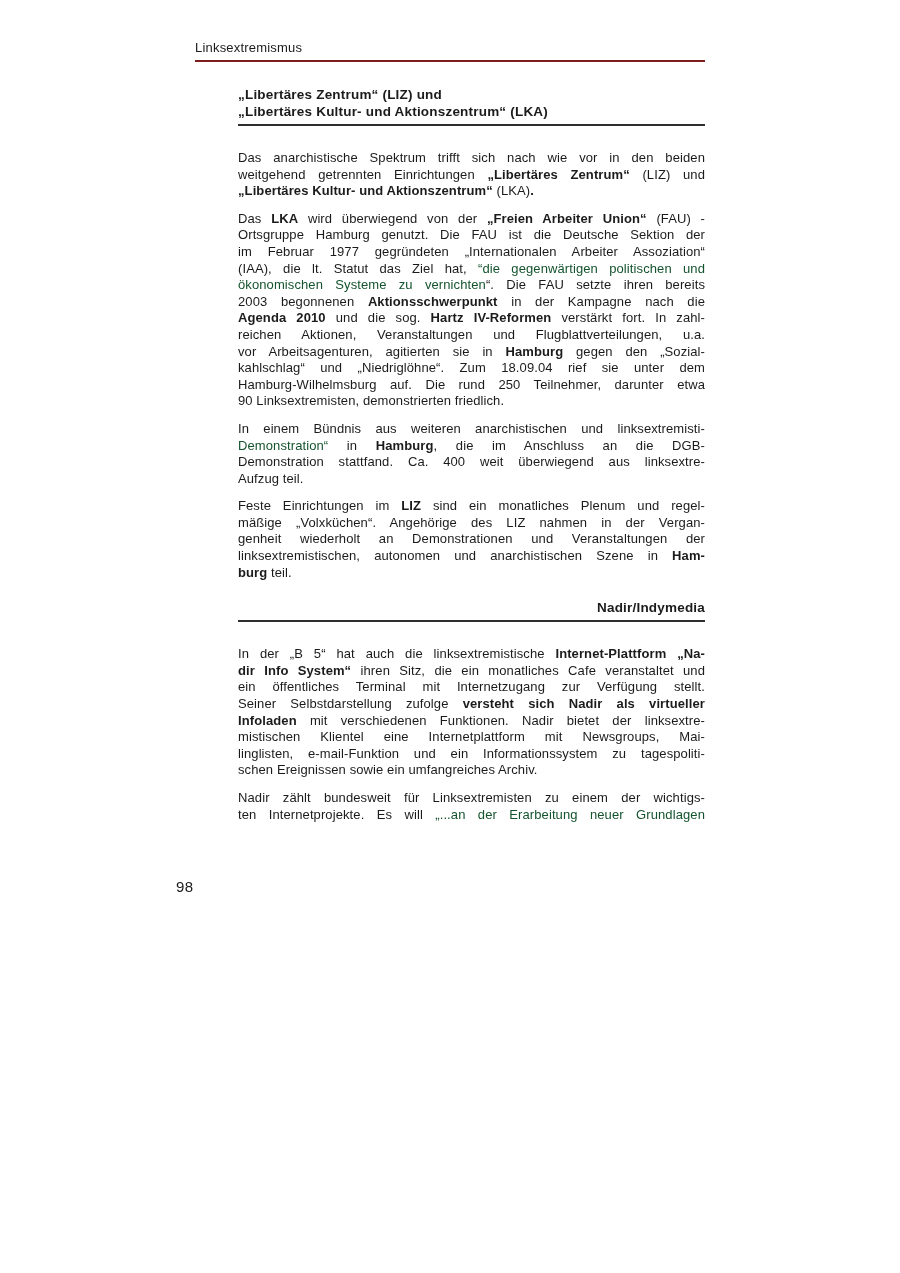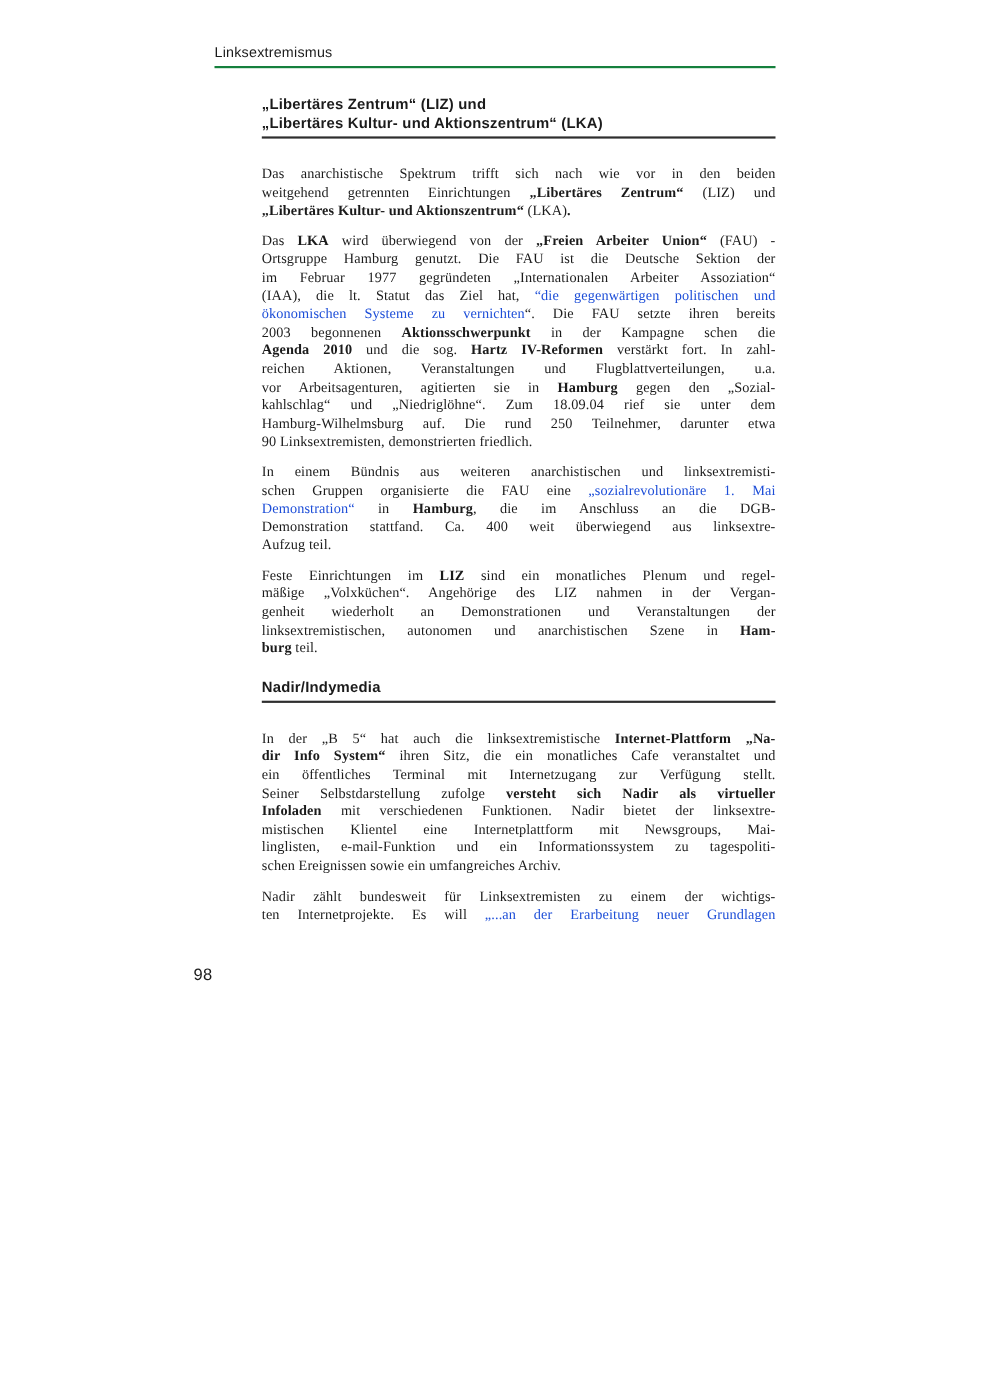--- a/index.html
+++ b/index.html
@@ -22,21 +22,21 @@
     overflow: hidden;
   }
   .running-header {
     position: absolute;
     left: 195px;
     top: 40px;
     width: 510px;
     font-size: 13px;
     letter-spacing: 0.2px;
     padding-bottom: 5px;
-    border-bottom: 2px solid #15803d;
+    border-bottom: 2px solid #7f1d1d;
   }
   .content {
     position: absolute;
     left: 238px;
     top: 86px;
     width: 467px;
   }
   .heading {
     font-weight: 700;
     font-size: 13.5px;
@@ -47,31 +47,31 @@
     margin-bottom: 24px;
   }
   .para {
     font-size: 13px;
     line-height: 16.6px;
     letter-spacing: 0.1px;
     margin-bottom: 11px;
   }
   .para + .heading {
     margin-top: 18px;
+    text-align: right;
   }
   .para .line {
     text-align: justify;
     text-align-last: justify;
-    font-family: Liberation Serif, serif;
   }
   .para .line.last {
     text-align-last: left;
   }
   .b { font-weight: 700; }
-  .blue { color: #1d4ed8; }
+  .blue { color: #14532d; }
   .page-number {
     position: absolute;
     left: 176px;
     top: 854px;
     font-size: 15px;
     letter-spacing: 0.3px;
     margin-top: 24px;
   }
 </style>
 </head>
@@ -92,31 +92,30 @@
         <div class="line"><span>Das anarchistische Spektrum trifft sich nach wie vor in den beiden</span></div>
         <div class="line"><span>weitgehend getrennten Einrichtungen </span><span class="b">„Libertäres Zentrum“</span><span> (LIZ) und</span></div>
         <div class="line last"><span class="b">„Libertäres Kultur- und Aktionszentrum“</span><span> (LKA)</span><span class="b">.</span></div>
       </div>
       <div class="block para">
         <div class="line"><span>Das </span><span class="b">LKA</span><span> wird überwiegend von der </span><span class="b">„Freien Arbeiter Union“</span><span> (FAU) -</span></div>
         <div class="line"><span>Ortsgruppe Hamburg genutzt. Die FAU ist die Deutsche Sektion der</span></div>
         <div class="line"><span>im Februar 1977 gegründeten „Internationalen Arbeiter Assoziation“</span></div>
         <div class="line"><span>(IAA), die lt. Statut das Ziel hat, </span><span class="blue">“die gegenwärtigen politischen und</span></div>
         <div class="line"><span class="blue">ökonomischen Systeme zu vernichten</span><span>“. Die FAU setzte ihren bereits</span></div>
-        <div class="line"><span>2003 begonnenen </span><span class="b">Aktionsschwerpunkt</span><span> in der Kampagne schen die</span></div>
+        <div class="line"><span>2003 begonnenen </span><span class="b">Aktionsschwerpunkt</span><span> in der Kampagne nach die</span></div>
         <div class="line"><span class="b">Agenda 2010</span><span> und die sog. </span><span class="b">Hartz IV-Reformen</span><span> verstärkt fort. In zahl-</span></div>
         <div class="line"><span>reichen Aktionen, Veranstaltungen und Flugblattverteilungen, u.a.</span></div>
         <div class="line"><span>vor Arbeitsagenturen, agitierten sie in </span><span class="b">Hamburg</span><span> gegen den „Sozial-</span></div>
         <div class="line"><span>kahlschlag“ und „Niedriglöhne“. Zum 18.09.04 rief sie unter dem</span></div>
         <div class="line"><span>Hamburg-Wilhelmsburg auf. Die rund 250 Teilnehmer, darunter etwa</span></div>
         <div class="line last"><span>90 Linksextremisten, demonstrierten friedlich.</span></div>
       </div>
       <div class="block para">
         <div class="line"><span>In einem Bündnis aus weiteren anarchistischen und linksextremisti-</span></div>
-        <div class="line"><span>schen Gruppen organisierte die FAU eine </span><span class="blue">„sozialrevolutionäre 1. Mai</span></div>
         <div class="line"><span class="blue">Demonstration“</span><span> in </span><span class="b">Hamburg</span><span>, die im Anschluss an die DGB-</span></div>
         <div class="line"><span>Demonstration stattfand. Ca. 400 weit überwiegend aus linksextre-</span></div>
         <div class="line last"><span>Aufzug teil.</span></div>
       </div>
       <div class="block para">
         <div class="line"><span>Feste Einrichtungen im </span><span class="b">LIZ</span><span> sind ein monatliches Plenum und regel-</span></div>
         <div class="line"><span>mäßige „Volxküchen“. Angehörige des LIZ nahmen in der Vergan-</span></div>
         <div class="line"><span>genheit wiederholt an Demonstrationen und Veranstaltungen der</span></div>
         <div class="line"><span>linksextremistischen, autonomen und anarchistischen Szene in </span><span class="b">Ham-</span></div>
         <div class="line last"><span class="b">burg</span><span> teil.</span></div>

